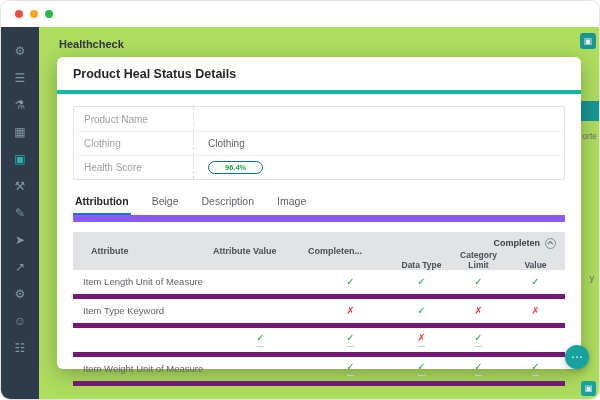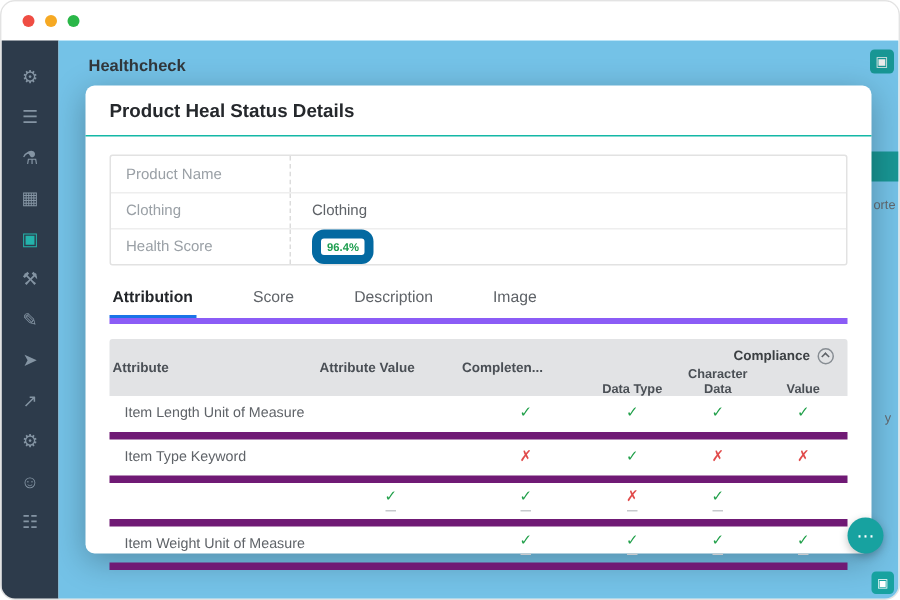--- a/index.html
+++ b/index.html
@@ -14,61 +14,61 @@
 
   .main { display:flex; height:374px; }
 
   
   .sidebar { width:38px; background:#2d3b4b; display:flex; flex-direction:column; align-items:center; padding-top:10px; gap:0; }
   .side-item { width:38px; height:27px; display:flex; align-items:center; justify-content:center;
                color:#8494a3; font-size:12px; cursor:pointer; }
   .side-item.active { color:#24b3ab; }
 
   
-  .content { position:relative; flex:1; background:#7dd3fc; overflow:hidden; }
+  .content { position:relative; flex:1; background:#bef264; overflow:hidden; }
   .page-title { position:absolute; left:20px; top:11px; font-size:11px; font-weight:bold; color:#33383d; z-index:2; }
   .header-app { position:absolute; right:3px; top:6px; width:16px; height:16px; border-radius:3px;
                 background:#17a2a0; color:#fff; font-size:9px; display:flex; align-items:center; justify-content:center; z-index:2;}
 
   
   .frag-btn { position:absolute; right:-6px; top:74px; width:36px; height:20px; border-radius:3px; background:#17a2a0; z-index:2; }
   .frag-text { position:absolute; font-size:8.5px; color:#6a6f75; z-index:2; }
   .frag-0 { right:2px; top:104px;margin-left:32px; }
   .frag-1 { right:20px; top:140px;margin-left:39px; }
   .frag-2 { right:5px; top:246px; }
 
   .dim { position:absolute; inset:0; background:rgba(40,45,50,0.10); z-index:3; }
 
   
   .modal { position:absolute; left:18px; top:30px; width:524px; height:312px; background:#fff;
            border-radius:6px; box-shadow:0 5px 22px rgba(0,0,0,0.28); z-index:10; }
   .modal-title { padding:10px 16px 9px; font-size:12.5px; font-weight:bold; color:#25282c;
-                 border-bottom:1px solid #14b8a6; }
+                 border-bottom:4px solid #14b8a6; }
 
   
   .info { margin:12px 16px 0; border:1px solid #e2e2e2; border-radius:2px; }
   .info-row { display:flex; height:24px; align-items:center; border-top:1px solid #eee; }
   .info-row:first-child { border-top:none;text-align:center; }
   .info-label { width:120px; padding-left:10px; font-size:10px; color:#9aa0a6; height:100%;
                 display:flex; align-items:center; border-right:1px dashed #dcdcdc; }
   .info-value { padding-left:14px; font-size:10px; color:#5f6368; }
-  .badge { display:inline-block; font-size:7.5px; font-weight:bold; color:#1e9e50; border:6px solid #0369a1;
-           border-radius:8px; padding:1px 4px; }
-
-  
-  .tabs { display:flex; gap:36px; margin:12px 16px 0; border-bottom:4px solid #8b5cf6; }
+  .badge { display:inline-block; font-size:7.5px; font-weight:bold; color:#1e9e50; border:1px solid #0369a1;
+           border-radius:8px; padding:1px 16px; }
+
+  
+  .tabs { display:flex; gap:19px; margin:12px 16px 0; border-bottom:7px solid #8b5cf6; }
   .tab { font-size:10.5px; color:#5f6368; padding:3px 2px 6px; cursor:pointer; }
   .tab.active { color:#23262a; font-weight:bold; border-bottom:2px solid #1a73e8; }
 
   
   .dtable { margin:10px 16px 0; }
   .thead { display:flex; background:#e2e3e5; border-radius:2px 2px 0 0; }
   .th-left { display:flex; width:320px; align-items:center; height:38px; }
   .th { font-size:9px; font-weight:bold; color:#4a4f55; }
-  .th.attr { width:140px; padding-left:2px; }
+  .th.attr { width:140px; padding-left:18px; }
   .th.attrval { width:95px; }
   .th.compl { width:85px; white-space:nowrap; overflow:hidden; text-overflow:ellipsis; }
   .th-right { width:171px; display:flex; flex-direction:column; }
   .compliance-row { height:18px; display:flex; align-items:center; justify-content:flex-end; gap:5px;
                     padding:4px 8px 0 0; font-size:9px; font-weight:bold; color:#3c4043; }
   .chev-circle { width:11px; height:11px; border:1px solid #878d93; border-radius:50%;
                  display:flex; align-items:center; justify-content:center; cursor:pointer; }
   .chevron { width:4px; height:4px; border-left:1px solid #5f6368; border-top:1px solid #5f6368;
              transform:rotate(45deg) translate(0px,1px); }
   .sub-row { display:flex; height:20px; align-items:flex-end; }
@@ -169,42 +169,42 @@
           <div class="info-row">
             <div class="info-label">Health Score</div>
             <div class="info-value">
               <span class="badge">96.4%</span>
             </div>
           </div>
         </div>
 
         <div class="tabs">
           <span class="tab active">Attribution</span>
-          <span class="tab">Score</span>
+          <span class="tab">Beige</span>
           <span class="tab">Description</span>
           <span class="tab">Image</span>
         </div>
 
         <div class="dtable">
           <div class="thead">
             <div class="th-left">
               <div class="th attr">Attribute</div>
               <div class="th attrval">Attribute Value</div>
               <div class="th compl">Completen...</div>
             </div>
             <div class="th-right">
               <div class="compliance-row">
-                <span>Compliance</span>
+                <span>Completen</span>
                 <span class="chev-circle">
                     <i class="chevron"></i>
                   </span>
               </div>
               <div class="sub-row">
                 <div class="th sub">Data Type</div>
-                <div class="th sub">Character Data</div>
+                <div class="th sub">Category Limit</div>
                 <div class="th sub">Value</div>
               </div>
             </div>
           </div>
 
           <div class="trow">
             <div class="td attr">Item Length Unit of Measure</div>
             <div class="td attrval"></div>
             <div class="td markcell">
                 <span class="mark pass">✓</span>

